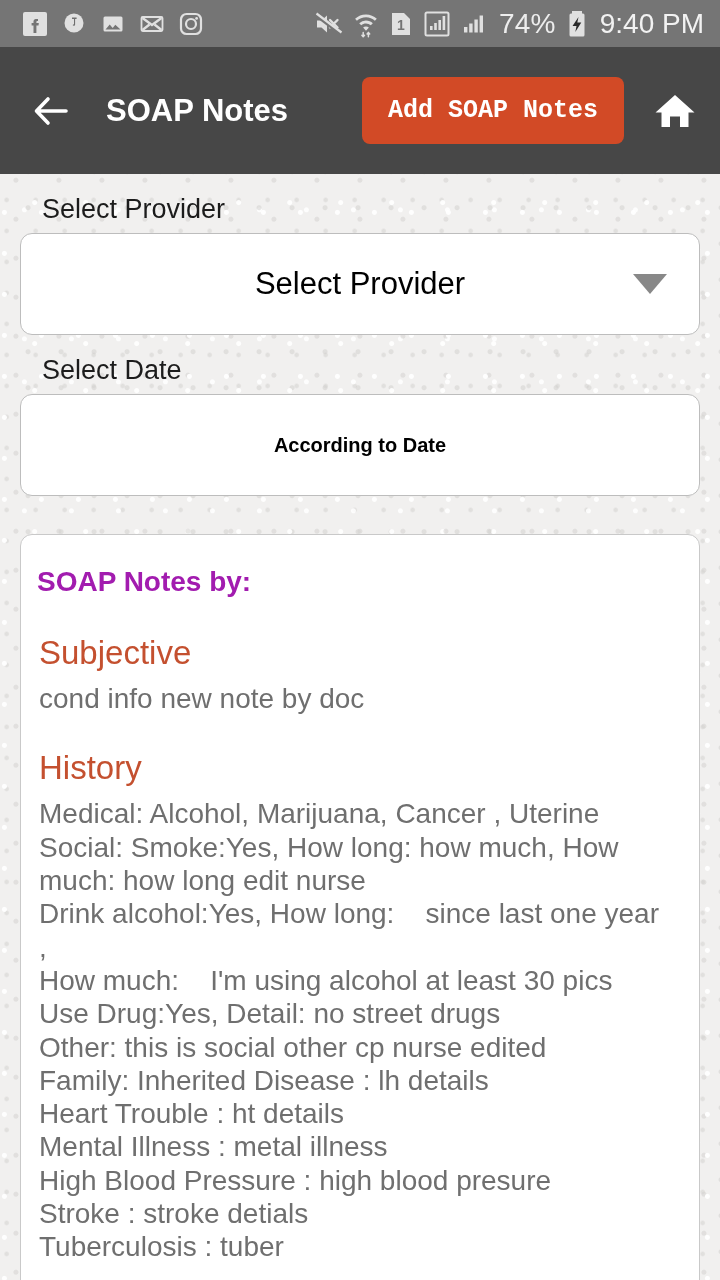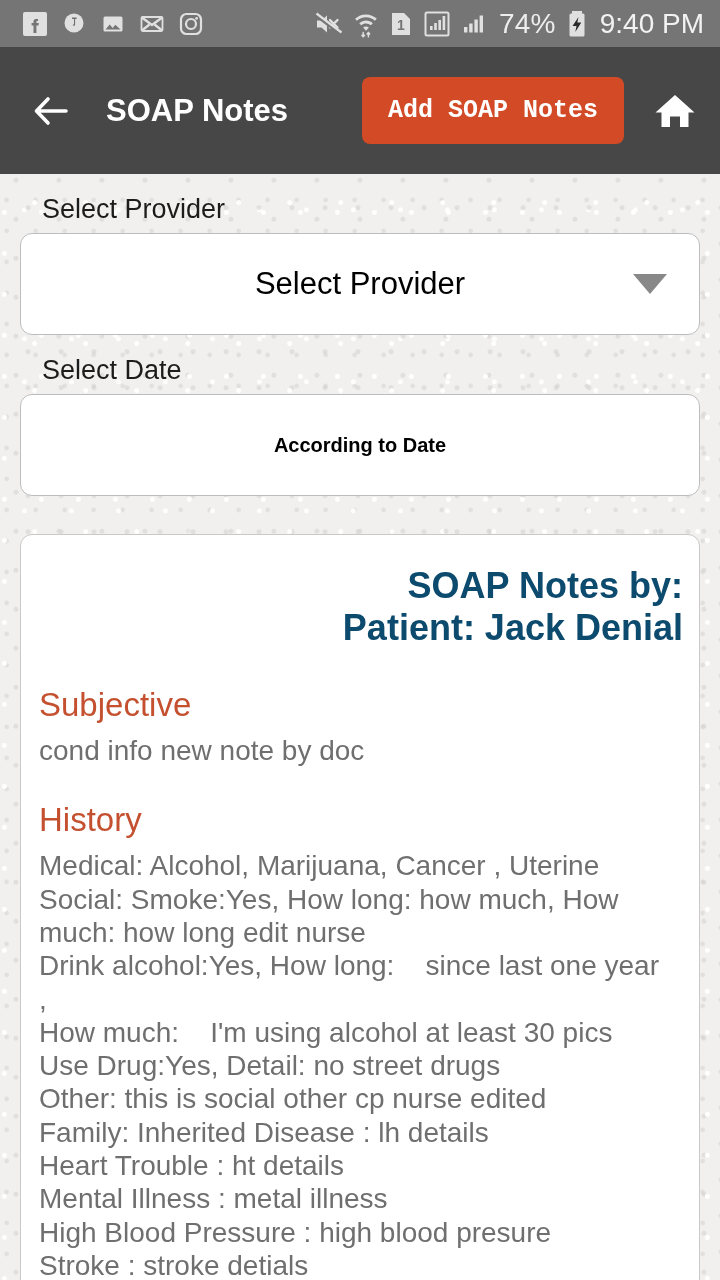--- a/index.html
+++ b/index.html
@@ -129,24 +129,24 @@
   
   .note-card {
     margin-top: 38px;
     background: #ffffff;
     border: 1px solid #c9c9c9;
     border-radius: 12px;
     padding: 30px 16px 26px 16px;
     min-height: 790px;
   }
   .note-header {
-    text-align: right;
-    color: #0c4a6e;
+    text-align: left;
+    color: #a21caf;
     font-weight: bold;
-    font-size: 36px;
+    font-size: 28px;
     line-height: 1.18;
   }
   .section-title {
     color: #c4502f;
     font-size: 33px;
     margin: 36px 0 10px 0;
     padding-left: 2px;
   }
   .section-title.history { margin-top: 34px; }
   .section-body {
@@ -246,21 +246,20 @@
     </div>
 
     <div class="field-label second">Select Date</div>
     <div class="field-box">
       <span class="field-value bold">According to Date</span>
     </div>
 
     <div class="note-card">
       <div class="note-header">
         <div>SOAP Notes by:</div>
-        <div>Patient: Jack Denial</div>
       </div>
 
       <div class="section-title">Subjective</div>
       <div class="section-body">cond info new note by doc</div>
 
       <div class="section-title history">History</div>
       <div class="section-body history-body">Medical: Alcohol, Marijuana, Cancer , Uterine
 Social: Smoke:Yes, How long: how much, How much: how long edit nurse
 Drink alcohol:Yes, How long:    since last one year   ,
 How much:    I'm using alcohol at least 30 pics

